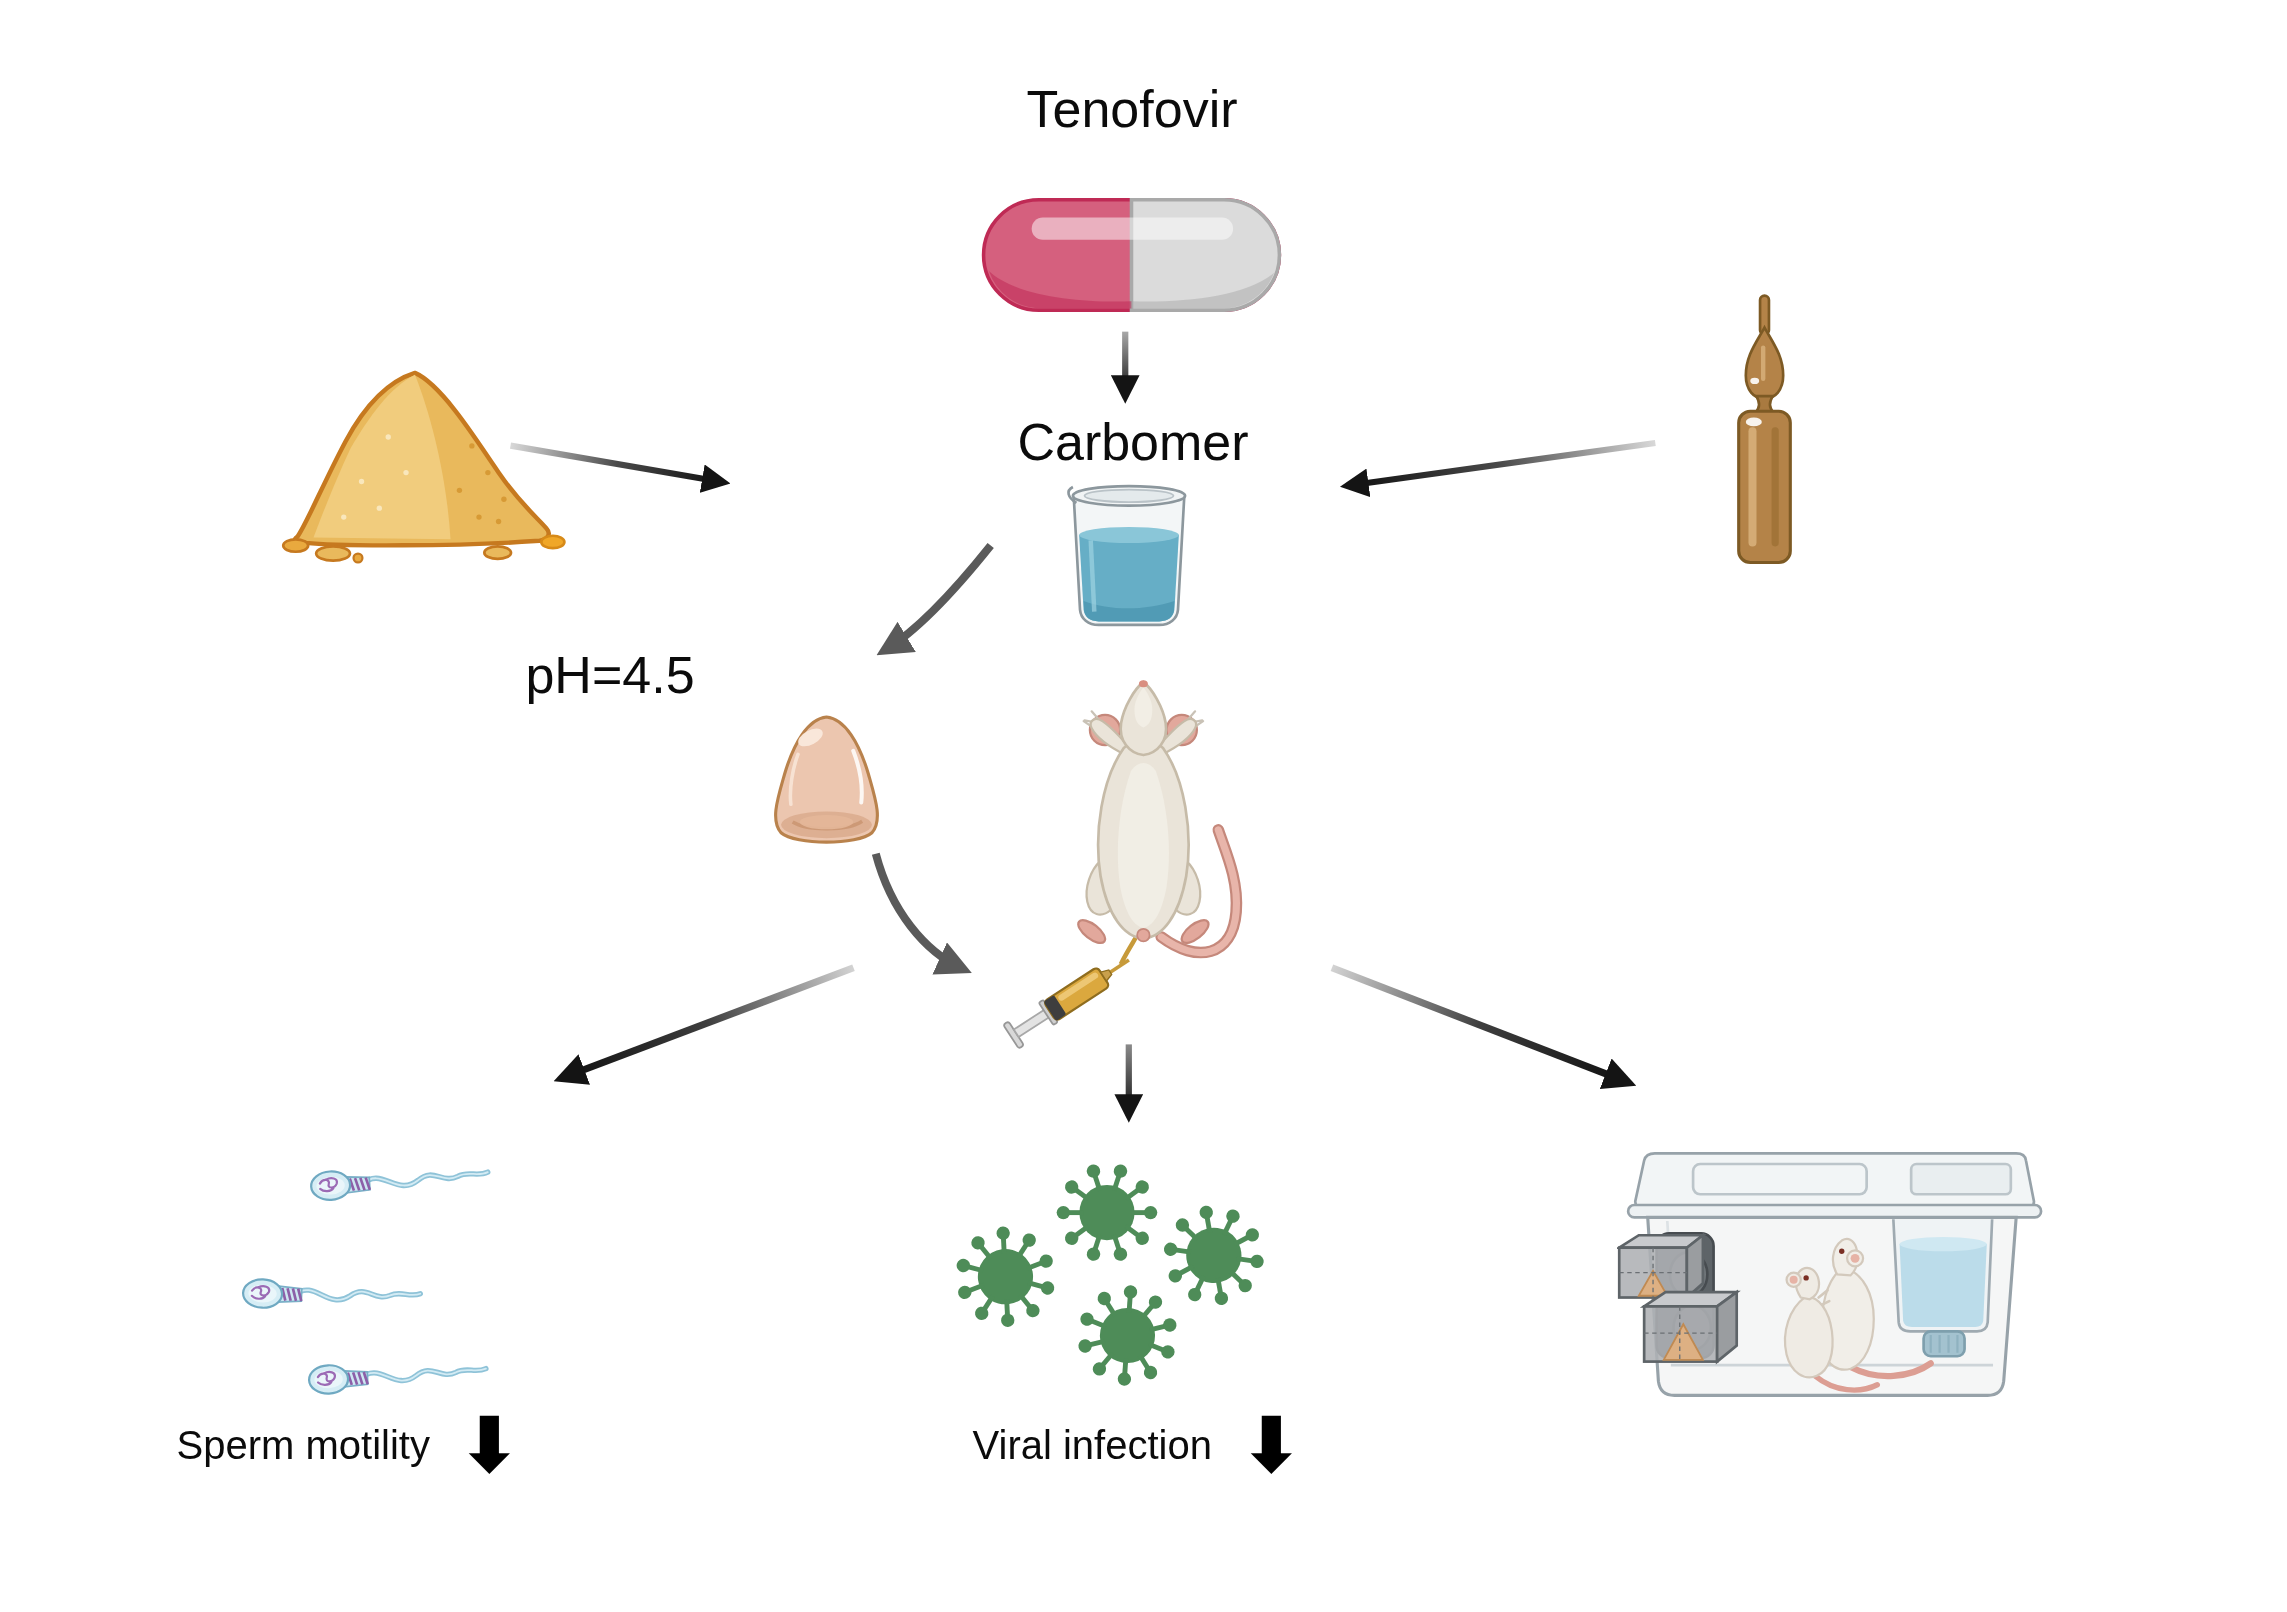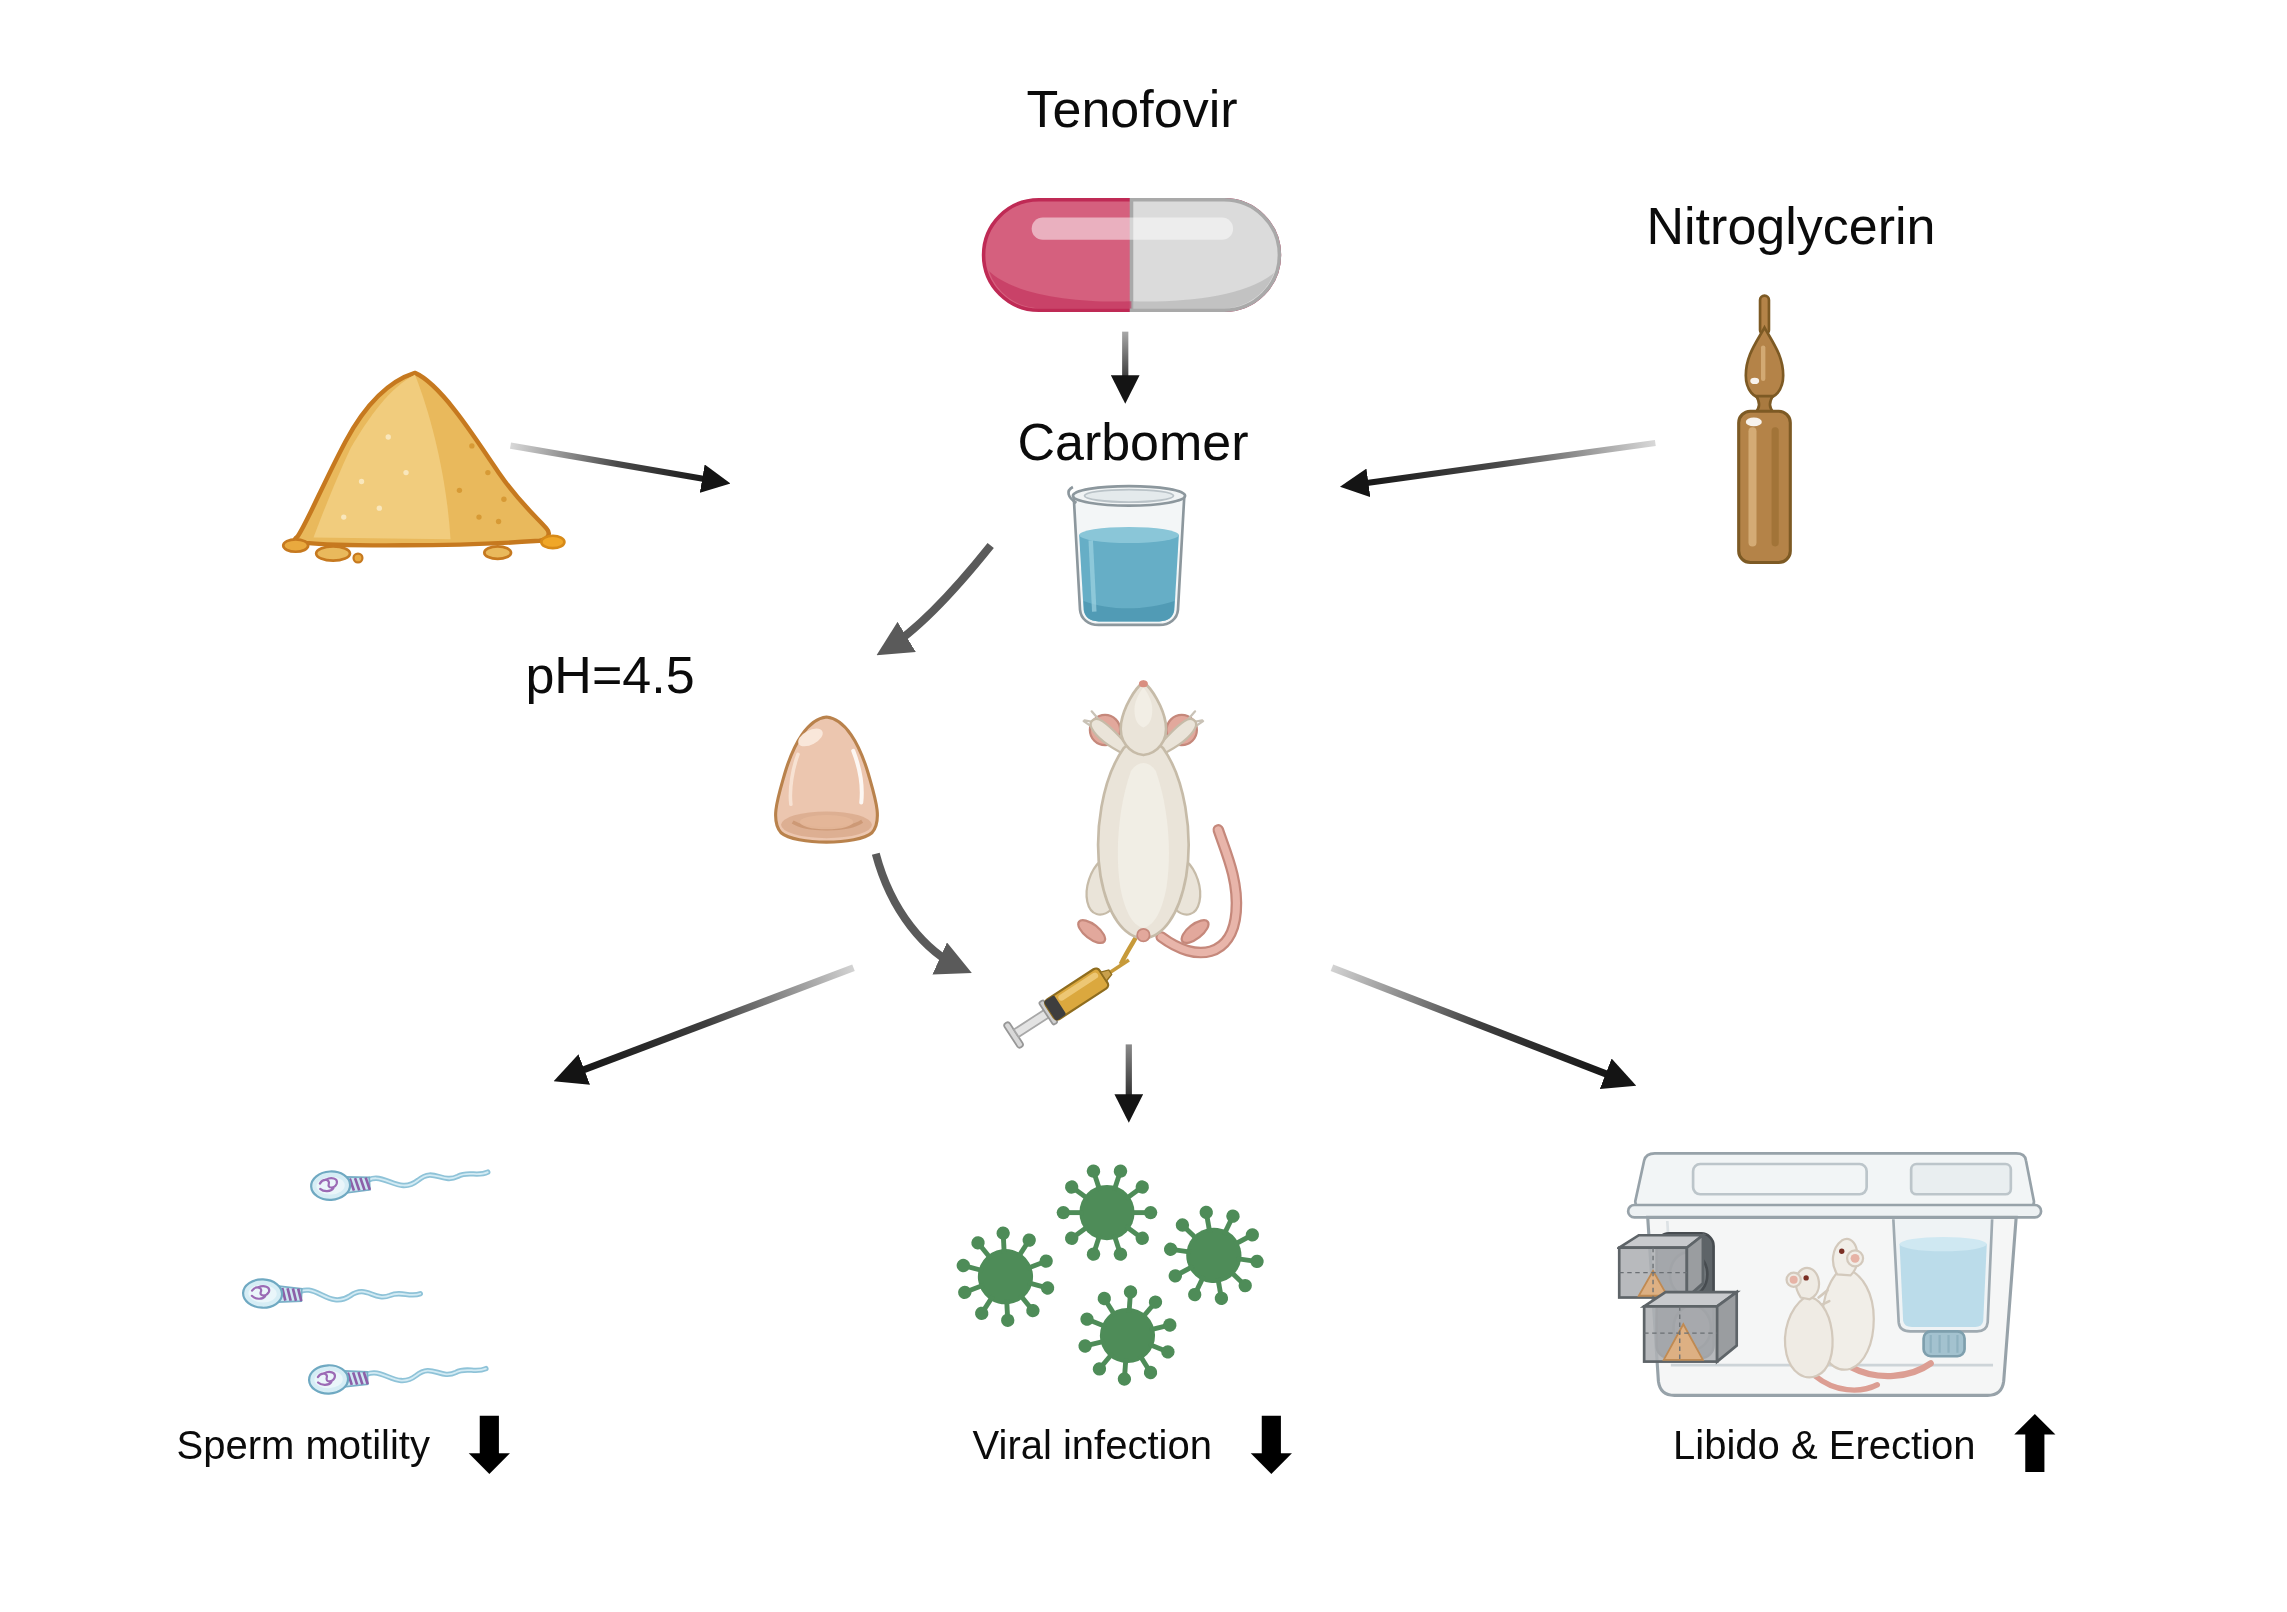--- a/index.html
+++ b/index.html
@@ -89,35 +89,30 @@
     <line x1="1263" y1="372" x2="1263" y2="445" stroke="url(#gC)" stroke-width="7" marker-end="url(#mB)"></line>
     <line x1="1267" y1="1172" x2="1267" y2="1252" stroke="url(#gD)" stroke-width="7" marker-end="url(#mB)"></line>
     <line x1="958" y1="1086" x2="630" y2="1210" stroke="url(#gE)" stroke-width="8" marker-end="url(#mB)"></line>
     <line x1="1495" y1="1086" x2="1828" y2="1215" stroke="url(#gF)" stroke-width="8" marker-end="url(#mB)"></line>
     <path d="M1112,612 C1072,662 1032,706 994,729" fill="none" stroke="#5A5A5A" stroke-width="9" marker-end="url(#mG)"></path>
     <path d="M983,958 C1000,1022 1038,1068 1080,1087" fill="none" stroke="#5A5A5A" stroke-width="9" marker-end="url(#mG)"></path>
     <path d="M1258,1082 C1268,1062 1276,1052 1279,1044" fill="none" stroke="#C79A3A" stroke-width="5"></path>
   </svg>
 
   <div class="label" style="left:1132px;top:109px">Tenofovir</div>
-  <div class="label" style="left:1791px;top:226px">Nitroglycerin</div>
   <div class="label" style="left:1133px;top:442px">Carbomer</div>
   <div class="label" style="left:610px;top:675px">pH=4.5</div>
 
   <div class="outcome" style="left:349px;top:1445px">
     <span class="olabel">Sperm motility</span>
     <span class="oarrow">⬇</span>
   </div>
   <div class="outcome" style="left:1138px;top:1445px">
     <span class="olabel">Viral infection</span>
     <span class="oarrow">⬇</span>
-  </div>
-  <div class="outcome" style="left:1870px;top:1445px">
-    <span class="olabel">Libido &amp; Erection</span>
-    <span class="oarrow">⬆</span>
   </div>
 
   <svg class="ill" style="left:281px;top:348px" width="299" height="218" viewBox="0 0 335 245">
     <path d="M18,212 C28,198 48,150 72,105 C92,68 118,38 150,28 C178,40 214,95 244,140 C268,175 290,193 298,203 C304,210 298,217 285,217 C200,223 60,223 28,219 C16,217 12,216 18,212 Z" fill="#E9B95C" stroke="#C6791F" stroke-width="5" stroke-linejoin="round"></path>
     <path d="M150,30 C122,44 98,78 78,112 C60,150 44,192 36,213 L190,215 C186,150 170,80 150,30 Z" fill="#F1CC7D"></path>
     <g fill="#D79A35">
       <circle cx="232" cy="140" r="3"></circle>
         <circle cx="250" cy="170" r="3"></circle>
         <circle cx="214" cy="110" r="3"></circle>
       <circle cx="244" cy="195" r="3"></circle>

